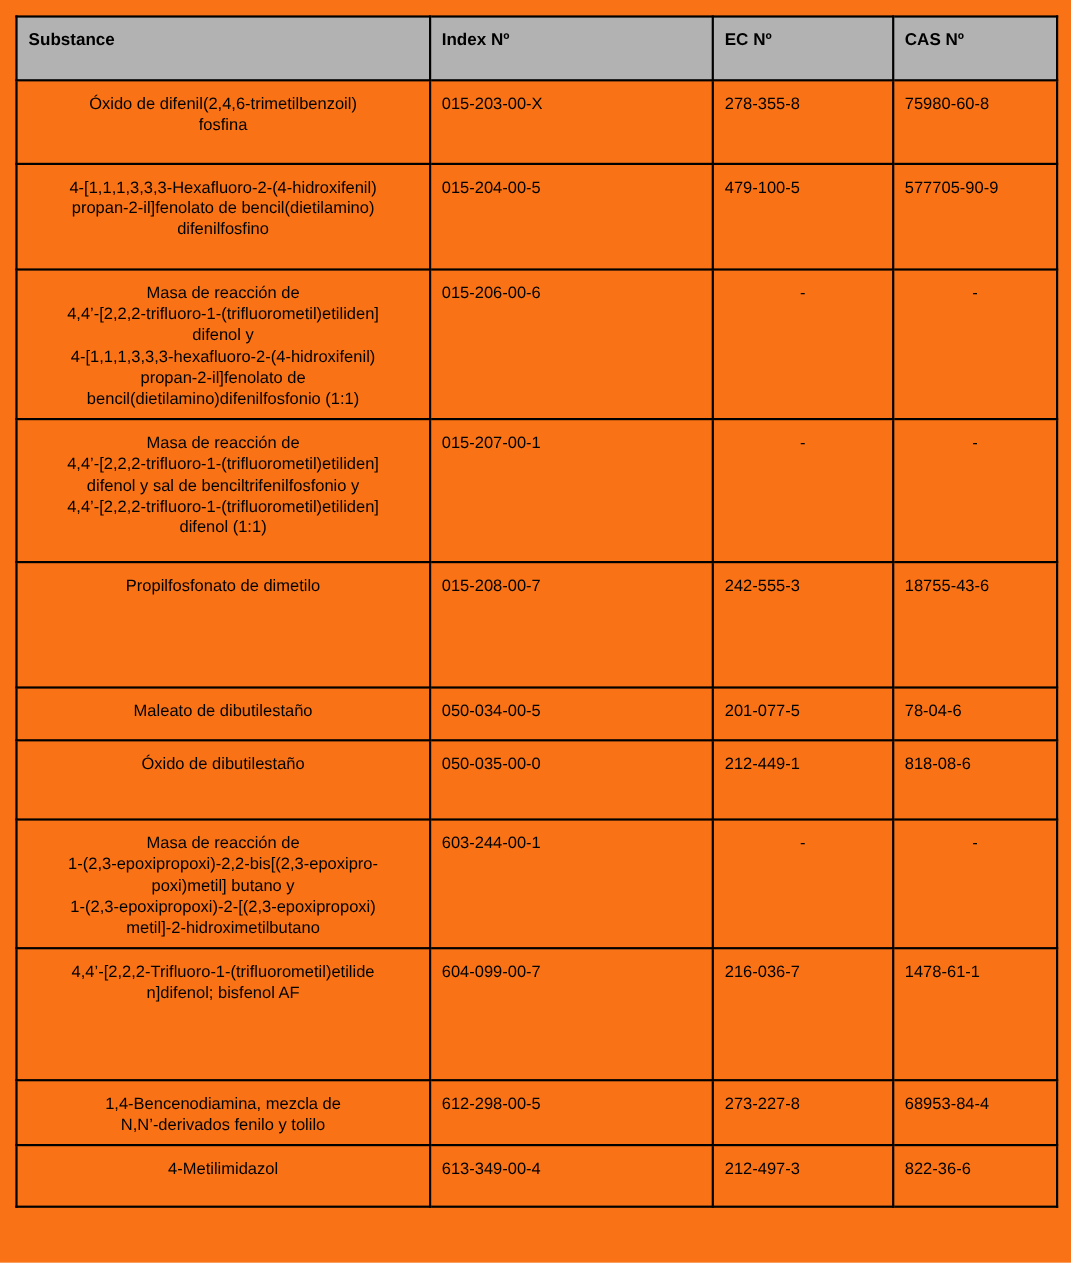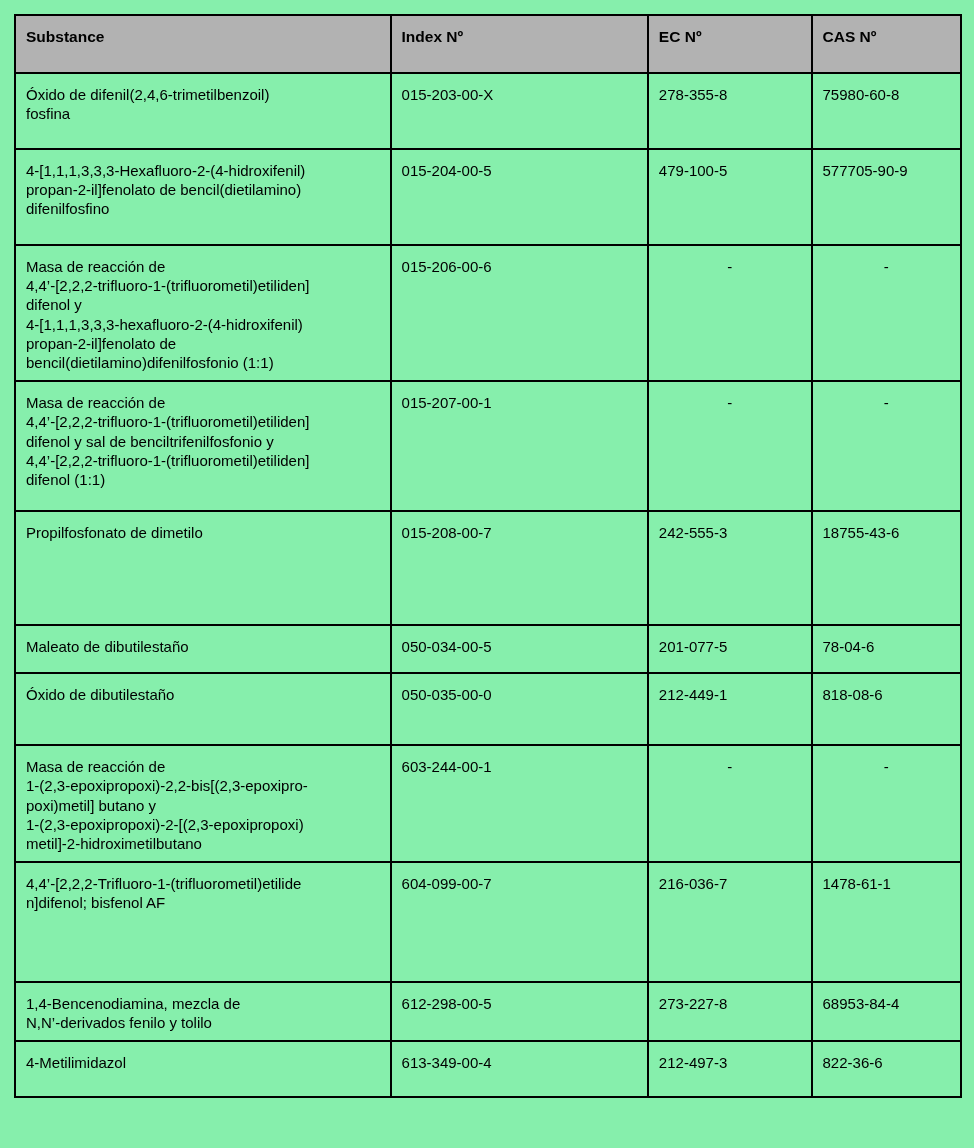--- a/index.html
+++ b/index.html
@@ -5,21 +5,21 @@
   html, body {
     margin: 0;
     padding: 0;
     background: #ffffff;
     font-family: "Liberation Sans", sans-serif;
     color: #000000;
   }
   .page {
     width: 974px;
     height: 1148px;
-    background: #86efac;
+    background: #f97316;
     box-sizing: border-box;
     padding: 14px 12px 0 14px;
   }
   table.substances {
     border-collapse: collapse;
     table-layout: fixed;
     width: 948px;
   }
   col.c-substance { width: 39.7%; }
   col.c-index     { width: 27.2%; }
@@ -33,21 +33,21 @@
     padding: 11px 10px 8px 10px;
     font-size: 15px;
     line-height: 1.28;
     word-wrap: break-word;
   }
   th {
     background: #b2b2b2;
     font-weight: bold;
     font-size: 15.5px;
   }
-  td.sub { white-space: pre-line; }
+  td.sub { white-space: pre-line; text-align: center; }
   td.dash { text-align: center; }
 
   thead tr            { height: 58px; }
   tbody tr:nth-child(1)  { height: 76px; }
   tbody tr:nth-child(2)  { height: 96px; }
   tbody tr:nth-child(3)  { height: 96px; }
   tbody tr:nth-child(4)  { height: 130px; }
   tbody tr:nth-child(5)  { height: 114px; }
   tbody tr:nth-child(6)  { height: 48px; }
   tbody tr:nth-child(7)  { height: 72px; padding-left: 28px; }

